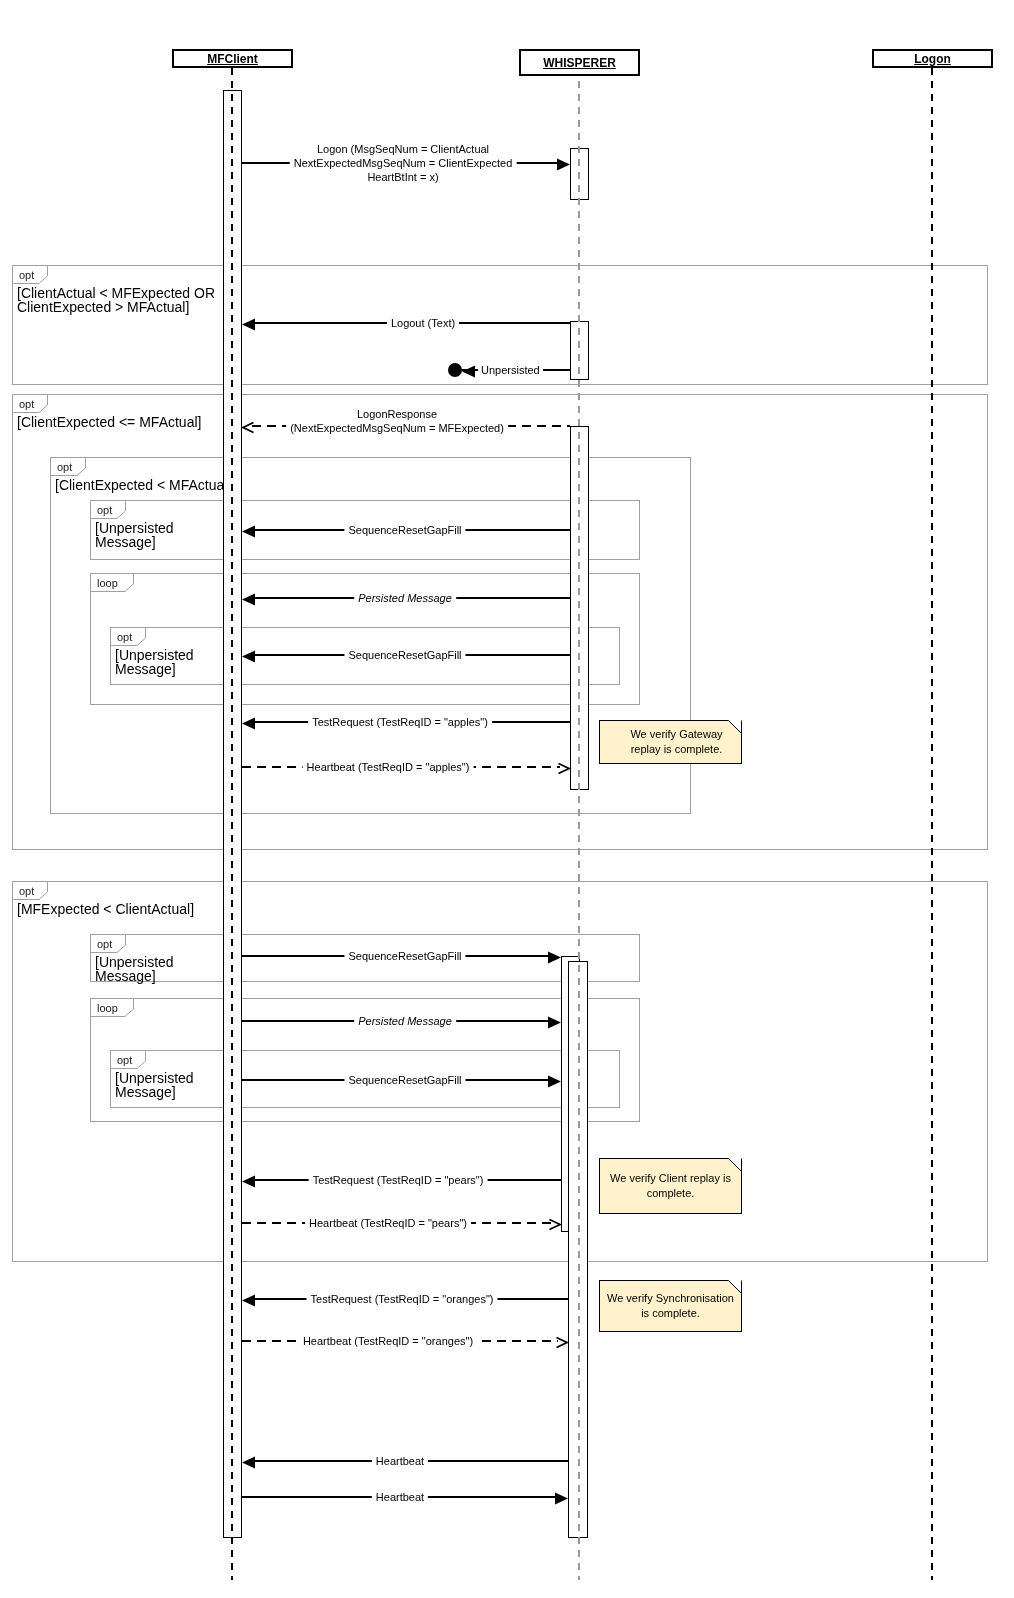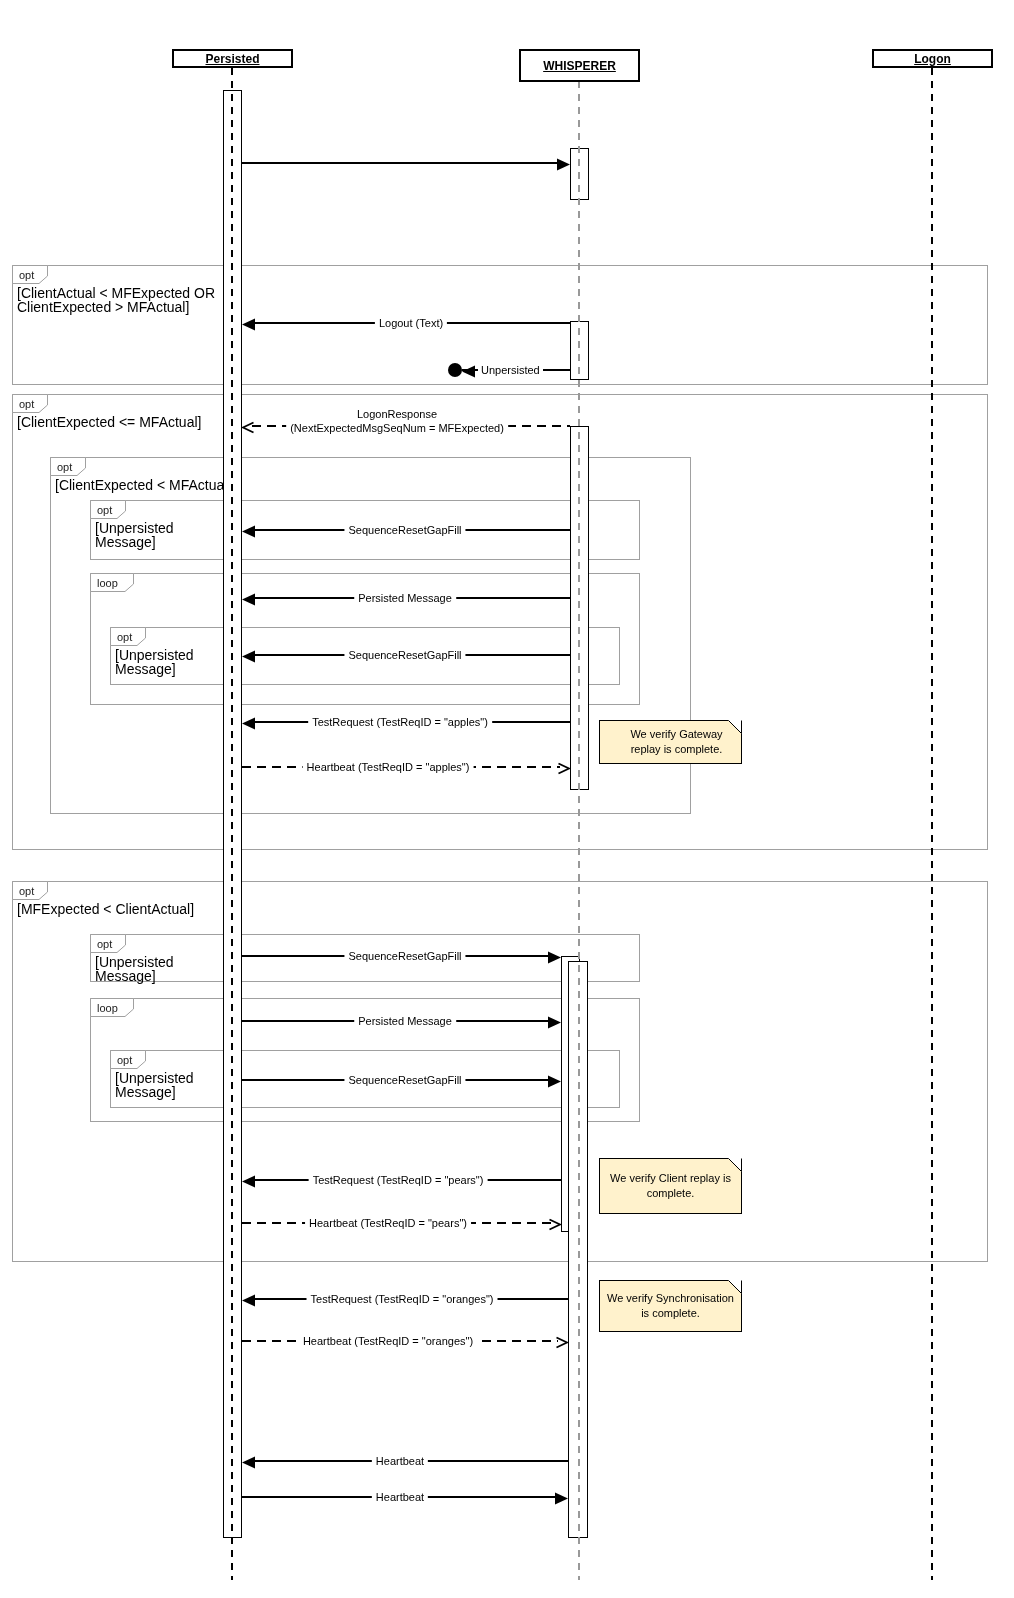--- a/index.html
+++ b/index.html
@@ -11,21 +11,21 @@
   .frag-guard{position:absolute;left:4px;top:20px;font-size:14px;line-height:14px;
               color:#000;white-space:pre-line;}
   .activation{background:#ffffff;border:1.5px solid #000000;box-sizing:border-box;}
   .lifeline{width:2px;}
   .participant{background:#ffffff;border:2px solid #000000;box-sizing:border-box;
                display:flex;align-items:center;justify-content:center;
                font-size:12px;font-weight:bold;text-decoration:underline;color:#000;}
   .msg-label{font-size:11px;line-height:14px;color:#000;background:#ffffff;
              padding:0 4px;white-space:pre-line;text-align:center;
              transform:translate(-50%,-50%);}
-  .msg-label.italic{}
+  .msg-label.italic{font-style:italic;}
   .lost-label{font-size:11px;line-height:14px;color:#000;background:#ffffff;
               padding:0 3px;transform:translateY(-50%);}
   .lost-circle{background:#000;border-radius:50%;}
   .note{background:#fff2cc;border:1px solid #000;box-sizing:border-box;
         display:flex;align-items:center;justify-content:center;text-align:center;
         font-size:11px;line-height:15px;color:#000;padding:2px 7px;}
   .note .fold{position:absolute;top:-1px;right:-1px;}
   .arrowhead{width:14px;height:13px;}
 </style>
 </head>
@@ -111,25 +111,28 @@
     <div class="activation" style="left: 570px; top: 426px; width: 19px; height: 364px;"></div>
     <div class="activation" style="left: 561px; top: 956px; width: 19px; height: 276px;"></div>
     <div class="activation" style="left: 568px; top: 961px; width: 20px; height: 577px;"></div>
     <div class="lifeline" style="left: 231px; top: 68px; height: 1512px; width: 2px; background: repeating-linear-gradient(rgb(0, 0, 0) 0px, rgb(0, 0, 0) 7px, transparent 7px, transparent 13px);"></div>
     <div class="lifeline" style="left: 578px; top: 68px; height: 1512px; width: 2px; background: repeating-linear-gradient(rgb(153, 153, 153) 0px, rgb(153, 153, 153) 7px, transparent 7px, transparent 13px);"></div>
     <div class="lifeline" style="left: 931px; top: 68px; height: 1512px; width: 2px; background: repeating-linear-gradient(rgb(0, 0, 0) 0px, rgb(0, 0, 0) 7px, transparent 7px, transparent 13px);"></div>
     <div style="left: 242px; top: 162px; width: 318px; height: 2px; background: rgb(0, 0, 0);"></div>
     <div class="arrowhead" style="left: 556px; top: 156.5px;"><svg width="14" height="13">
         <path d="M1 0.5 L14 6.5 L1 12.5 Z" fill="#000"></path>
       </svg></div>
+    <div class="msg-label" style="left: 403px; top: 163px;">Logon (MsgSeqNum = ClientActual
+NextExpectedMsgSeqNum = ClientExpected
+HeartBtInt = x)</div>
     <div style="left: 252px; top: 322px; width: 318px; height: 2px; background: rgb(0, 0, 0);"></div>
     <div class="arrowhead" style="left: 242px; top: 316.5px;"><svg width="14" height="13">
         <path d="M13 0.5 L0 6.5 L13 12.5 Z" fill="#000"></path>
       </svg></div>
-    <div class="msg-label" style="left: 411px; top: 323px;">Logout (Text)</div>
+    <div class="msg-label" style="left: 423px; top: 323px;">Logout (Text)</div>
     <div style="left: 252px; top: 425px; width: 318px; height: 2px; background: repeating-linear-gradient(90deg, rgb(0, 0, 0) 0px, rgb(0, 0, 0) 9px, transparent 9px, transparent 15px);"></div>
     <div class="arrowhead" style="left: 242px; top: 419.5px;"><svg width="14" height="13">
         <path d="M11.5 1.5 L1 6.5 L11.5 11.5" fill="none" stroke="#000" stroke-width="1.8"></path>
       </svg></div>
     <div class="msg-label" style="left: 397px; top: 421px;">LogonResponse
 (NextExpectedMsgSeqNum = MFExpected)</div>
     <div style="left: 252px; top: 529px; width: 318px; height: 2px; background: rgb(0, 0, 0);"></div>
     <div class="arrowhead" style="left: 242px; top: 523.5px;"><svg width="14" height="13">
         <path d="M13 0.5 L0 6.5 L13 12.5 Z" fill="#000"></path>
       </svg></div>
@@ -223,21 +226,21 @@
     </div>
     <div class="note" style="left: 599px; top: 1158px; width: 143px; height: 56px;">
       <div class="fold"><svg width="14" height="14">
           <path d="M0 0 H14 V14 Z" fill="#ffffff"></path>
           <path d="M0.5 0.5 L13.5 13.5" stroke="#000" stroke-width="1"></path>
           <path d="M13.5 13.5 L13.5 0.5" stroke="#000" stroke-width="1"></path>
         </svg></div>
       <span>We verify Client replay is complete.</span>
     </div>
     <div class="participant" style="left: 172px; top: 49px; width: 121px; height: 19px;">
-      <span>Persisted</span>
-    </div>
-    <div class="participant" style="left: 519px; top: 49px; width: 121px; height: 33px;">
+      <span>MFClient</span>
+    </div>
+    <div class="participant" style="left: 519px; top: 49px; width: 121px; height: 27px;">
       <span>WHISPERER</span>
     </div>
     <div class="participant" style="left: 872px; top: 49px; width: 121px; height: 19px;">
       <span>Logon</span>
     </div>
   </div>
 
 </body></html>

